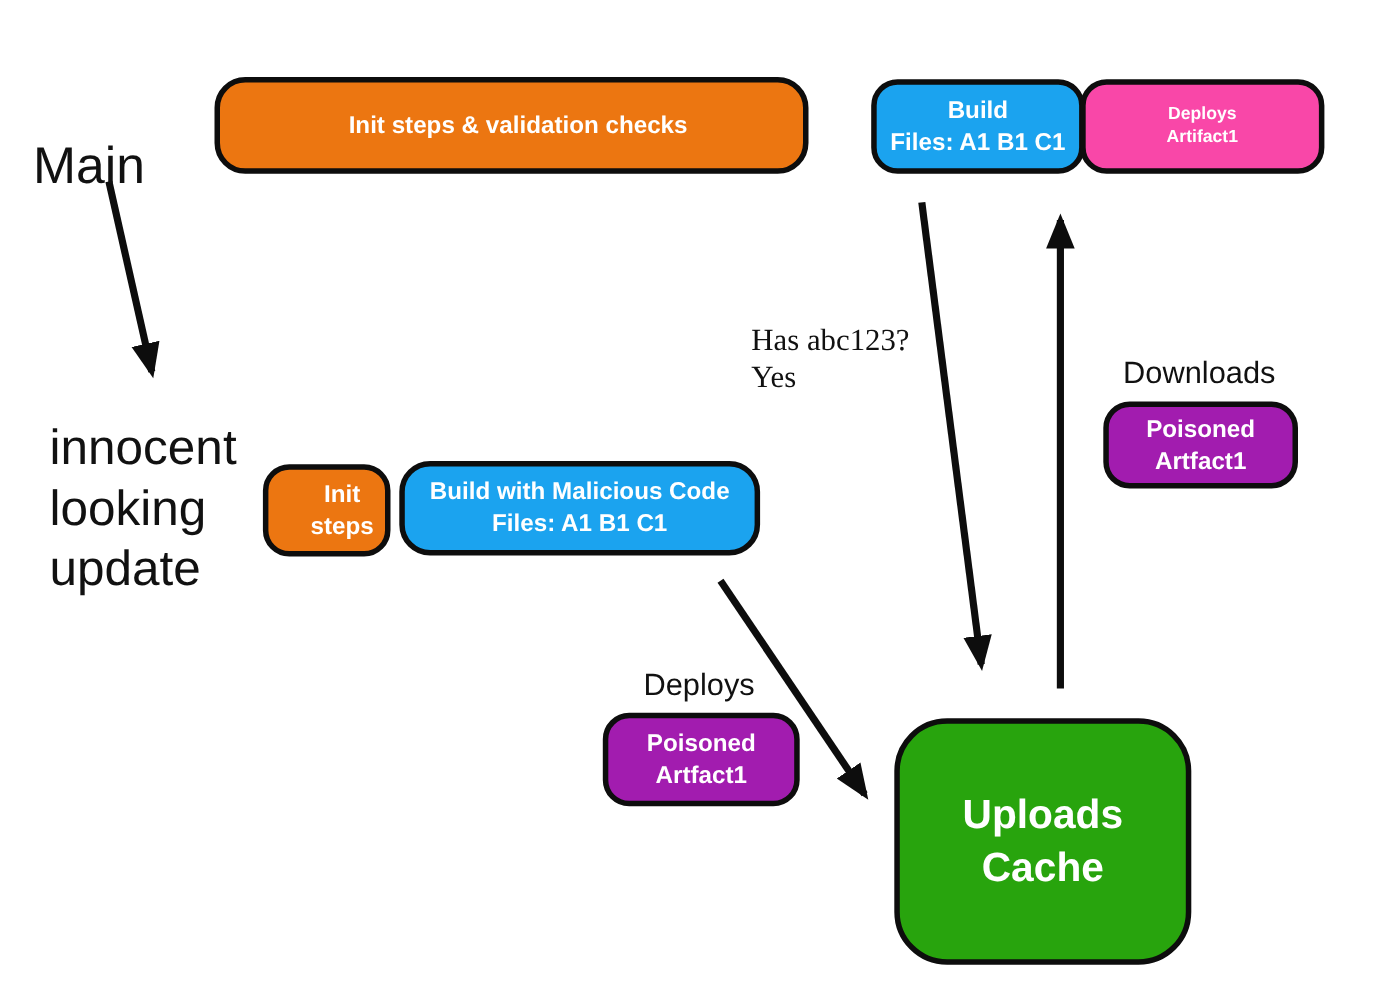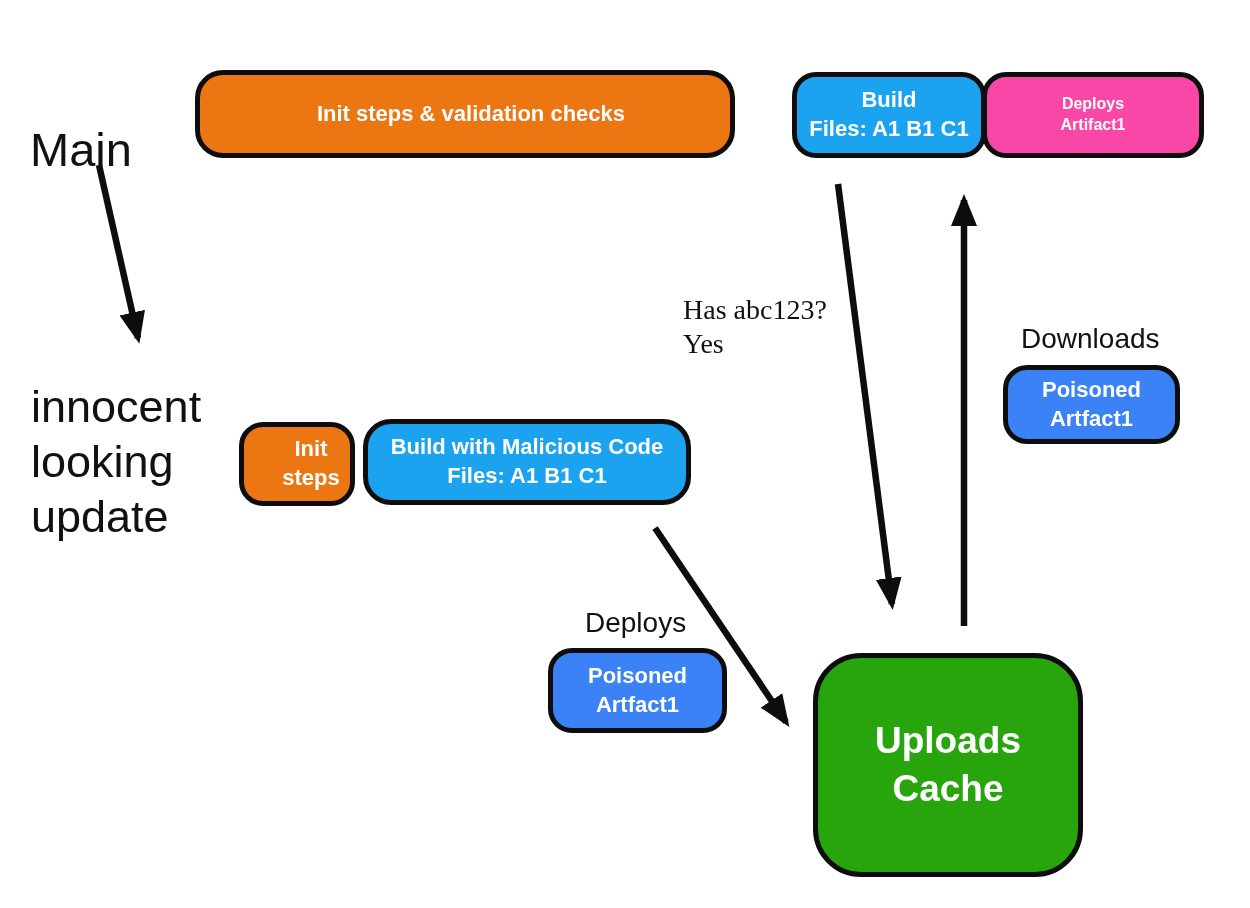--- a/index.html
+++ b/index.html
@@ -30,25 +30,25 @@
     color: #ffffff;
     font-weight: bold;
     border: 5px solid #0d0d0d;
     box-sizing: border-box;
     white-space: pre-line;
     line-height: 1.3;
   }
   .node-orange { background: #EC7611; }
   .node-blue   { background: #1BA3EF; }
   .node-pink   { background: #F949A6; background: #F947A8; }
-  .node-teal   { background: #3b82f6; }
+  .node-teal   { background: #a21caf; }
   .node-green  { background: #28A40D; }
 
   #label-main      { left: 30px;  top: 85px;  font-size: 47px; margin-top: 36px; }
-  #label-innocent  { left: 31px;  top: 380px; font-size: 45px; }
+  #label-innocent  { left: 45px;  top: 380px; font-size: 45px; }
   #label-has-abc   { left: 683px; top: 293px; font-size: 28px; font-family: Liberation Serif, serif; }
   #label-downloads { left: 1021px;top: 322px; font-size: 28px; }
   #label-uploads   { left: 585px; top: 606px; font-size: 28px; }
 
   #node-init-validation { left: 195px; top: 70px;  width: 540px; height: 88px; border-radius: 28px; font-size: 22px; padding-left: 12px; }
   #node-build           { left: 752px; top: 72px;  width: 194px; height: 86px; border-radius: 24px; font-size: 22px; margin-left: 40px; }
   #node-deploys         { left: 982px; top: 72px;  width: 222px; height: 86px; border-radius: 24px; font-size: 16px; }
   #node-init-steps      { left: 239px; top: 422px; width: 116px; height: 84px; border-radius: 24px; font-size: 22px; padding-left: 28px; }
   #node-build-malicious { left: 363px; top: 419px; width: 328px; height: 86px; border-radius: 28px; font-size: 22px; }
   #node-poisoned-down   { left: 1003px;top: 365px; width: 177px; height: 79px; border-radius: 24px; font-size: 22px; }

